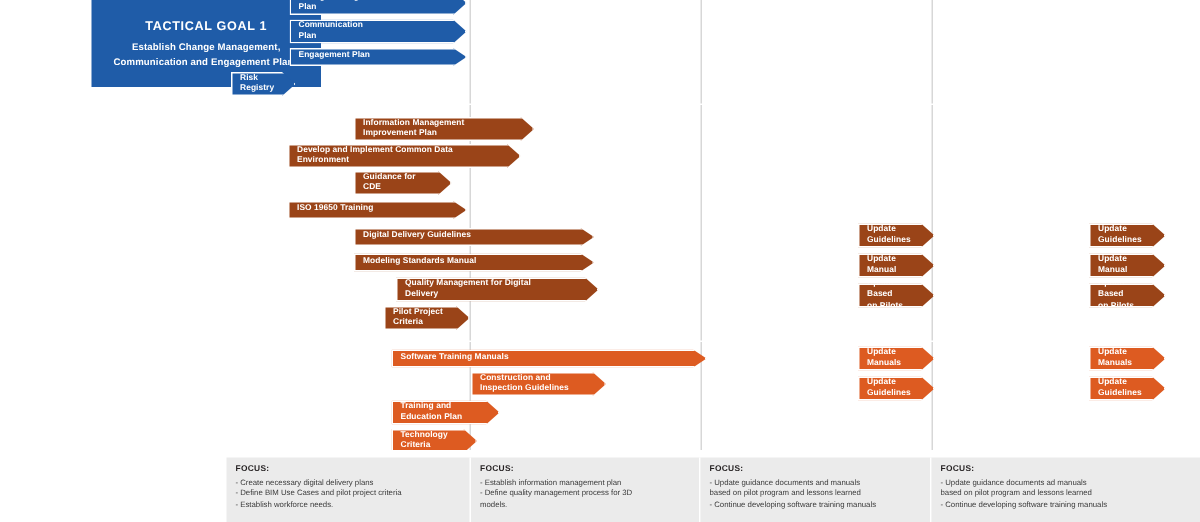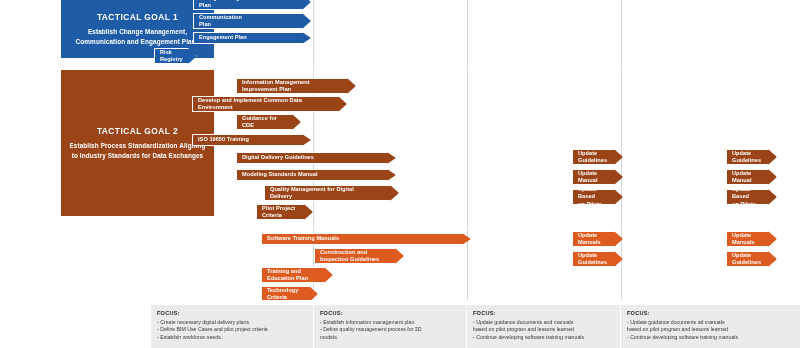--- a/index.html
+++ b/index.html
@@ -111,24 +111,20 @@
         <div>
           <span>Risk</span>
           <span>Registry</span>
         </div>
       </div>
     </div>
   </div>
   <div class="lane-sep" style="top:69px"></div>
 
   <div class="lane" id="lane2">
-    <div class="lane-label">
-      <div class="lane-title">TACTICAL GOAL 2</div>
-      <div class="lane-sub">Establish Process Standardization Aligning to Industry Standards for Data Exchanges</div>
-    </div>
     <div class="lane-body">
 
       <div class="bar brown" style="left:85px; top:8px; width:120px; height:16px;">
         <div>
           <span>Information Management</span>
           <span>Improvement Plan</span>
         </div>
       </div>
 
       <div class="bar brown" style="left:41px; top:26px; width:155px; height:16px;">

